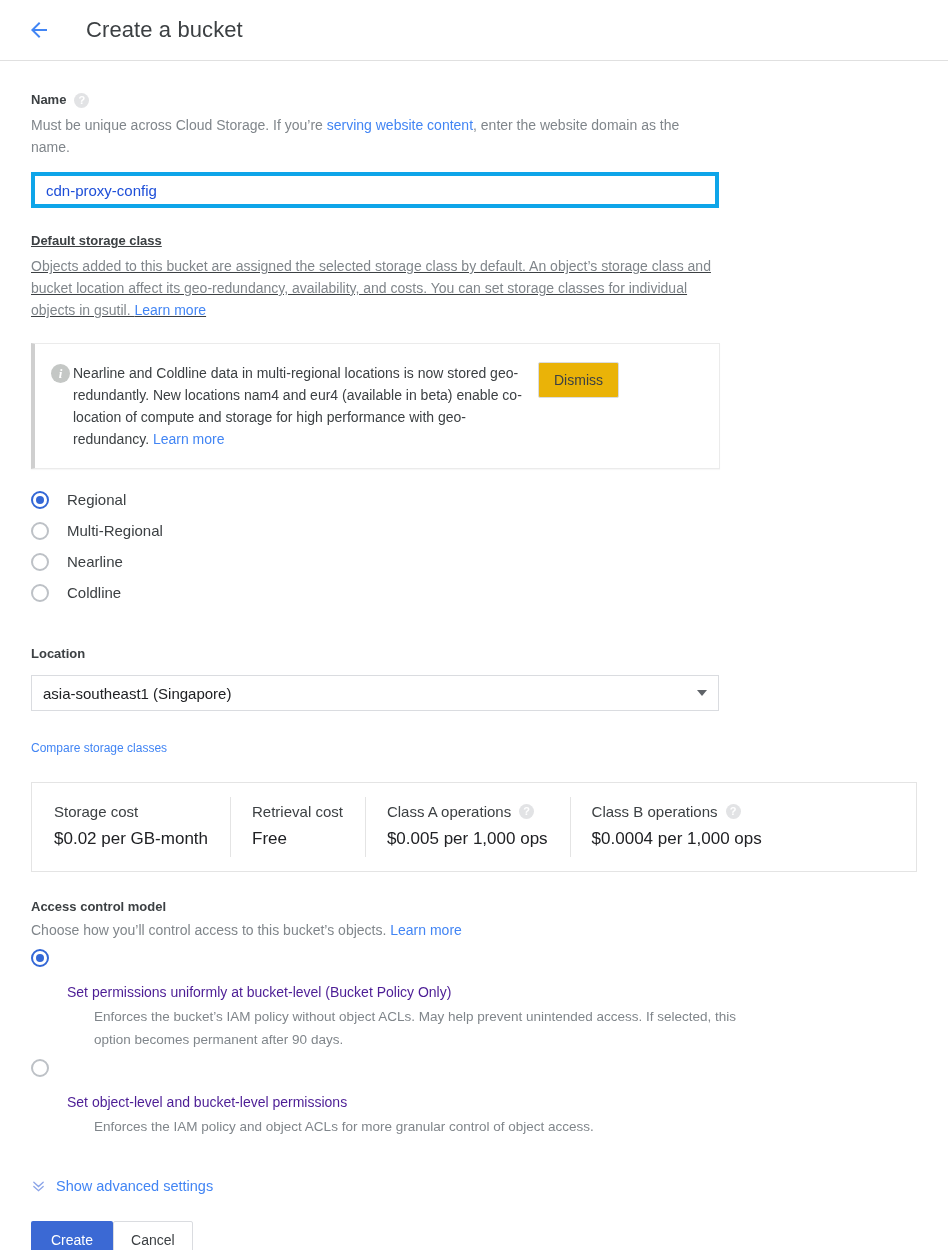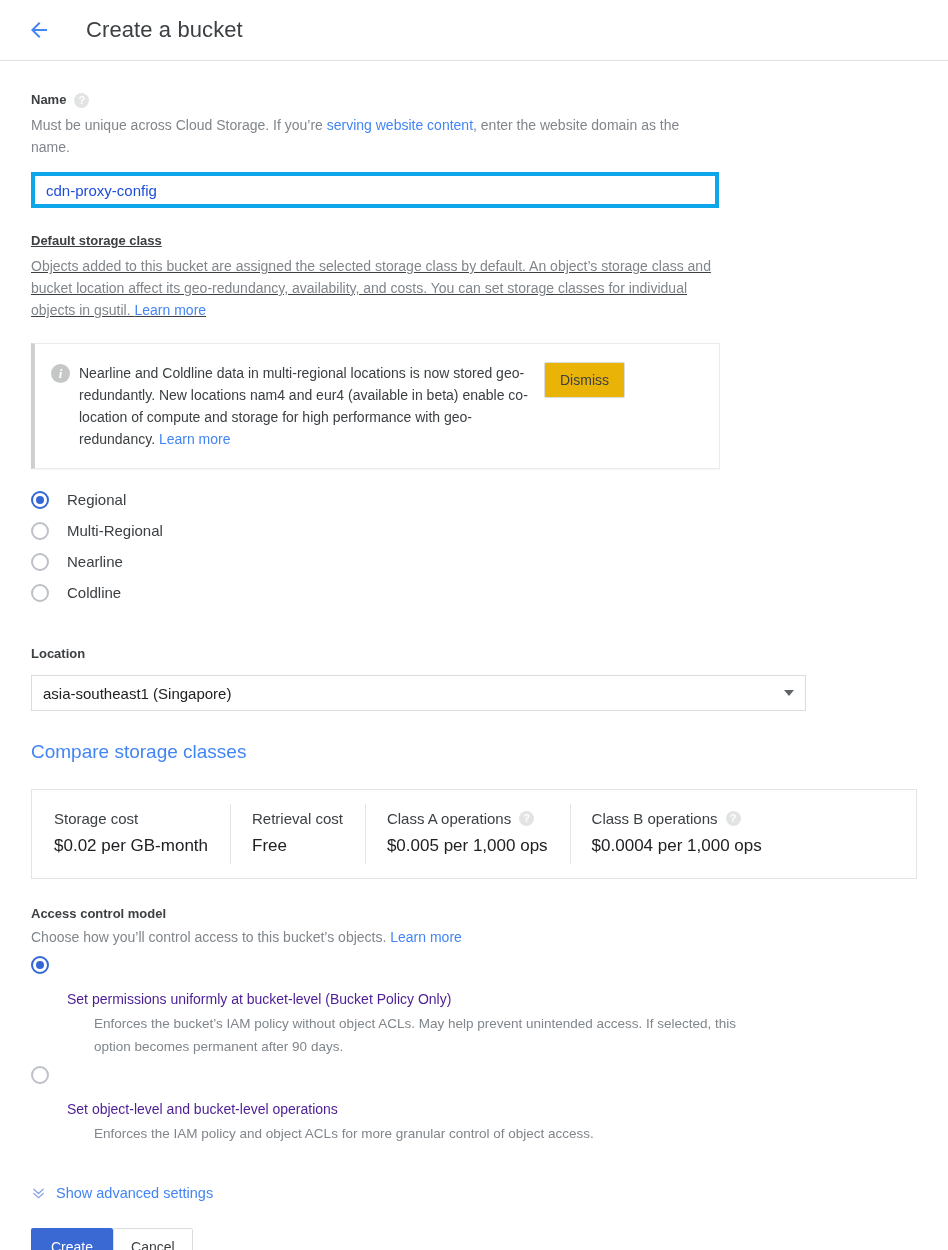--- a/index.html
+++ b/index.html
@@ -126,21 +126,21 @@
     font-weight: bold;
     font-style: italic;
     line-height: 19px;
     text-align: center;
     flex: 0 0 auto;
     margin-top: 2px;
     font-family: "Liberation Serif", serif;
   }
   .banner-text {
     flex: 1 1 auto;
-    margin-left: 9px;
+    margin-left: 3px;
     font-size: 14px;
     line-height: 22px;
     color: #3c4043;
     max-width: 465px;
   }
   .btn-outline {
     border: 1px solid #dadce0;
     background: #eab308;
     color: #3c4043;
     font-size: 14px;
@@ -188,21 +188,21 @@
     font-size: 15px;
     color: #3c4043;
     margin-left: 18px;
     line-height: 22px;
   }
 
   
   .field-block { margin-top: 32px; }
   .select {
     margin-top: 12px;
-    width: 775px;
+    width: 688px;
     height: 36px;
     border: 1px solid #dadce0;
     box-sizing: border-box;
     display: flex;
     align-items: center;
     justify-content: space-between;
     padding: 0 11px;
     font-size: 15px;
     color: #202124;
     cursor: pointer;
@@ -211,21 +211,21 @@
   .caret {
     width: 0; height: 0;
     border-left: 5px solid transparent;
     border-right: 5px solid transparent;
     border-top: 6px solid #5f6368;
   }
 
   .compare-link {
     display: inline-block;
     margin-top: 30px;
-    font-size: 19px;
+    font-size: 12px;
     color: #4285f4;
     cursor: pointer;
   }
 
   
   .price-table {
     margin-top: 26px;
     width: 886px;
     box-sizing: border-box;
     border: 1px solid #e4e4e4;
@@ -436,21 +436,21 @@
       <span class="radio checked"></span>
       <div style="margin-left:18px;">
         <div class="acl-main">Set permissions uniformly at bucket-level (Bucket Policy Only)</div>
         <div class="acl-desc">Enforces the bucket’s IAM policy without object ACLs. May help prevent unintended access. If selected, this option becomes permanent after 90 days.</div>
       </div>
     </div>
 
     <div class="acl-row">
       <span class="radio"></span>
       <div style="margin-left:18px;">
-        <div class="acl-main">Set object-level and bucket-level operations</div>
+        <div class="acl-main">Set object-level and bucket-level permissions</div>
         <div class="acl-desc">Enforces the IAM policy and object ACLs for more granular control of object access.</div>
       </div>
     </div>
   </div>
 
   <div class="advanced">
     <svg class="dbl-chevron" viewBox="0 0 16 16">
       <path d="M3 3.5 L8 8 L13 3.5" stroke="#8ba4e8" stroke-width="1.4" fill="none" stroke-linecap="round"></path>
       <path d="M3 8 L8 12.5 L13 8" stroke="#8ba4e8" stroke-width="1.4" fill="none" stroke-linecap="round"></path>
     </svg>

